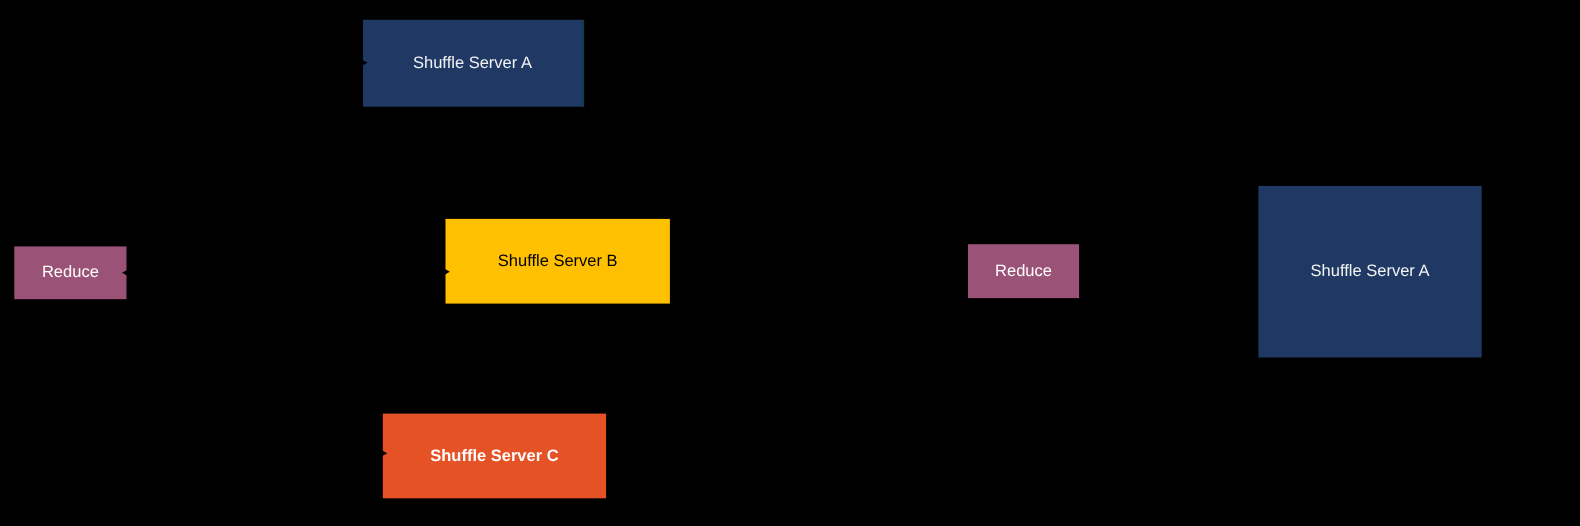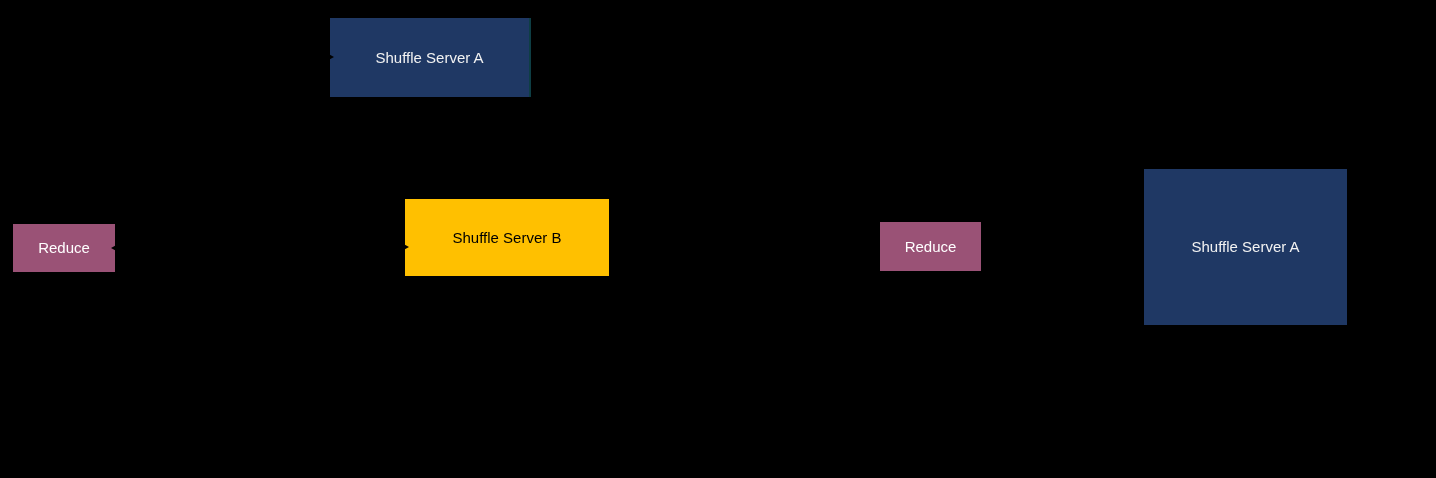--- a/index.html
+++ b/index.html
@@ -61,19 +61,22 @@
   </div>
 
   <div class="node" style="left: 880px; top: 222px; width: 101px; height: 49px; background: rgb(154, 82, 118); color: rgb(255, 255, 255); font-weight: normal;">
     <span class="label">Reduce</span>
   </div>
 
   <div class="node" style="left: 1144px; top: 169px; width: 203px; height: 156px; background: rgb(31, 56, 100); color: rgb(242, 242, 242); font-weight: normal;">
     <span class="label">Shuffle Server A</span>
   </div>
 
+  <div class="node" style="left: 348px; top: 376px; width: 203px; height: 77px; background: rgb(229, 82, 38); color: rgb(255, 255, 255); font-weight: bold;">
+    <span class="label">Shuffle Server C</span>
+  </div>
 
   <div class="tip dir-right" style="top: 52px; left: 325px; border-left-color: rgb(0, 0, 0);"></div>
   <div class="tip dir-left" style="top: 243px; left: 111px; border-right-color: rgb(0, 0, 0);"></div>
   <div class="tip dir-right" style="top: 242px; left: 400px; border-left-color: rgb(0, 0, 0);"></div>
   <div class="tip dir-right" style="top: 407px; left: 343px; border-left-color: rgb(0, 0, 0);"></div>
 
 </div>
 
 </body></html>

